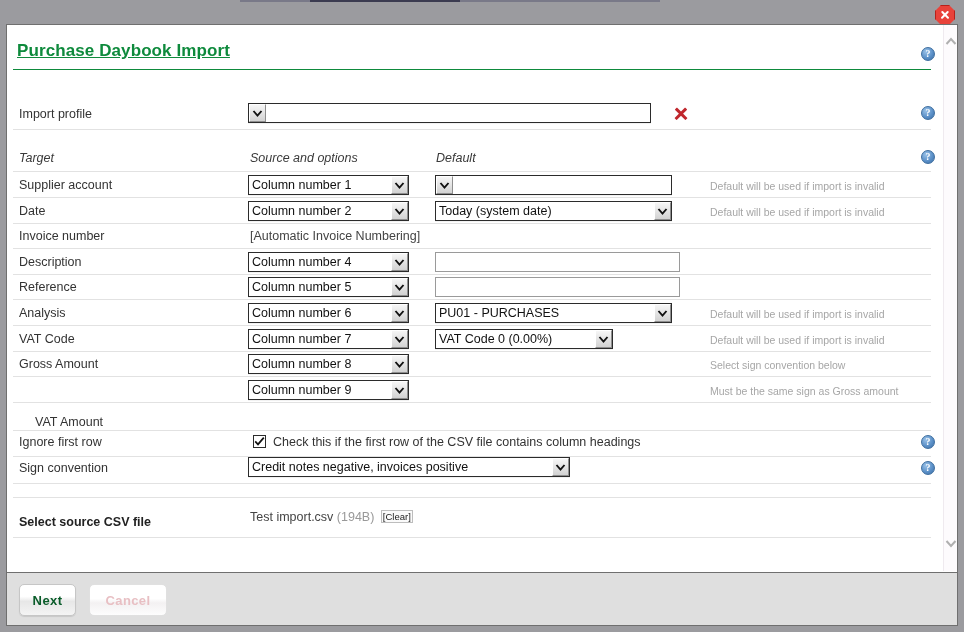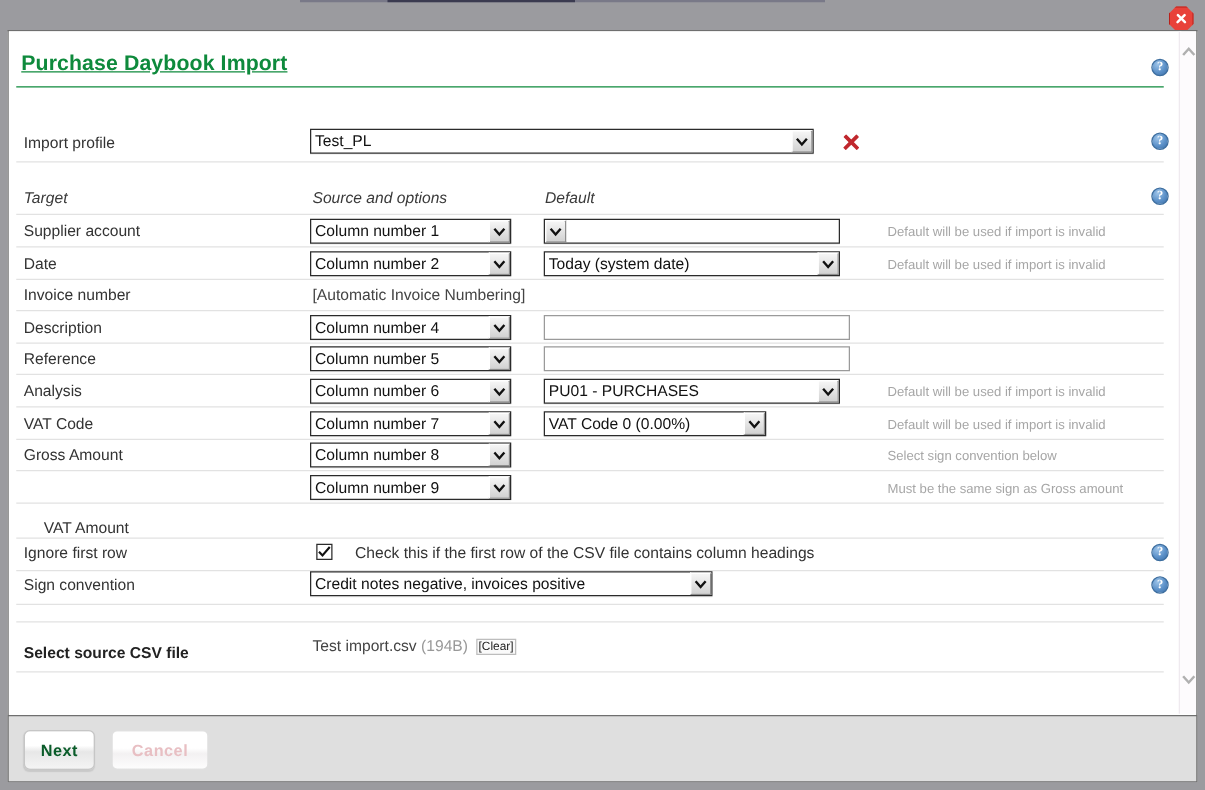--- a/index.html
+++ b/index.html
@@ -286,21 +286,20 @@
 
   <div class="panel">
     <div class="content">
 
       <div class="page-title">Purchase Daybook Import</div>
       <div class="help" style="left:914px; top:22px;">?</div>
       <div class="title-rule"></div>
 
       <div class="lbl" style="left:12px; top:82px;">Import profile</div>
       <div class="sel" style="left:241px; top:78px; width:403px;">
-        <span class="sel-text">Test_PL</span>
         <span class="sel-btn">
           <svg width="11" height="9" viewBox="0 0 11 9">
               <path d="M1.5 2 L5.5 6.6 L9.5 2" fill="none" stroke="#111" stroke-width="1.9"></path>
             </svg>
         </span>
       </div>
       <div class="del-x" style="left:666px; top:81px;">
         <i></i>
           <i></i>
       </div>
@@ -438,21 +437,21 @@
           <div class="sep" style="top:377px;"></div>
         </div>
 
       <div class="sep" style="top:405px;"></div>
       <div class="lbl" style="left:12px; top:410px;">Ignore first row</div>
       <div class="cbox" style="left:246px; top:410px;">
         <svg width="11" height="11" viewBox="0 0 11 11">
             <path d="M1.2 5.4 L4 8.4 L9.8 1.6" fill="none" stroke="#111" stroke-width="1.7"></path>
           </svg>
       </div>
-      <div class="lbl" style="left:277px; top:410px;text-align:right;">Check this if the first row of the CSV file contains column headings</div>
+      <div class="lbl" style="left:266px; top:410px;text-align:right;">Check this if the first row of the CSV file contains column headings</div>
       <div class="help" style="left:914px; top:410px;">?</div>
       <div class="sep" style="top:431px;"></div>
 
       <div class="lbl" style="left:12px; top:436px;">Sign convention</div>
       <div class="sel" style="left:241px; top:432px; width:322px;">
         <span class="sel-text">Credit notes negative, invoices positive</span>
         <span class="sel-btn">
           <svg width="11" height="9" viewBox="0 0 11 9">
               <path d="M1.5 2 L5.5 6.6 L9.5 2" fill="none" stroke="#111" stroke-width="1.9"></path>
             </svg>

